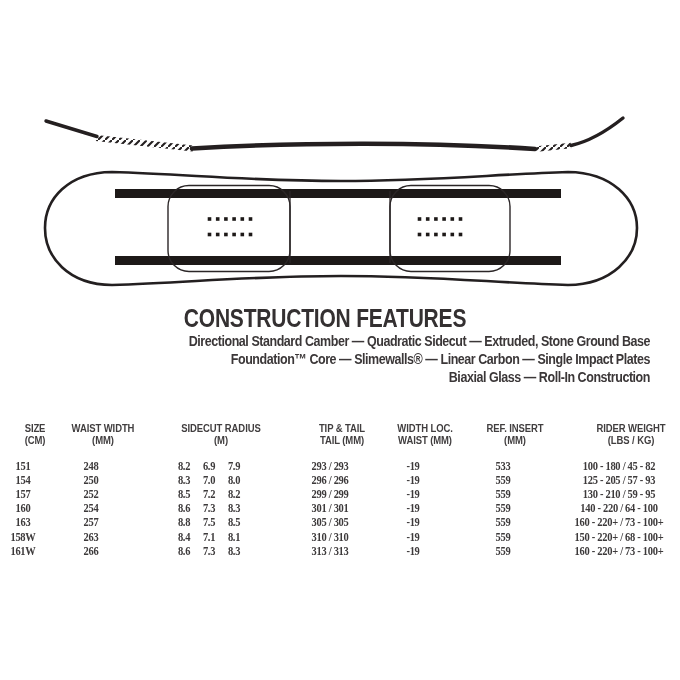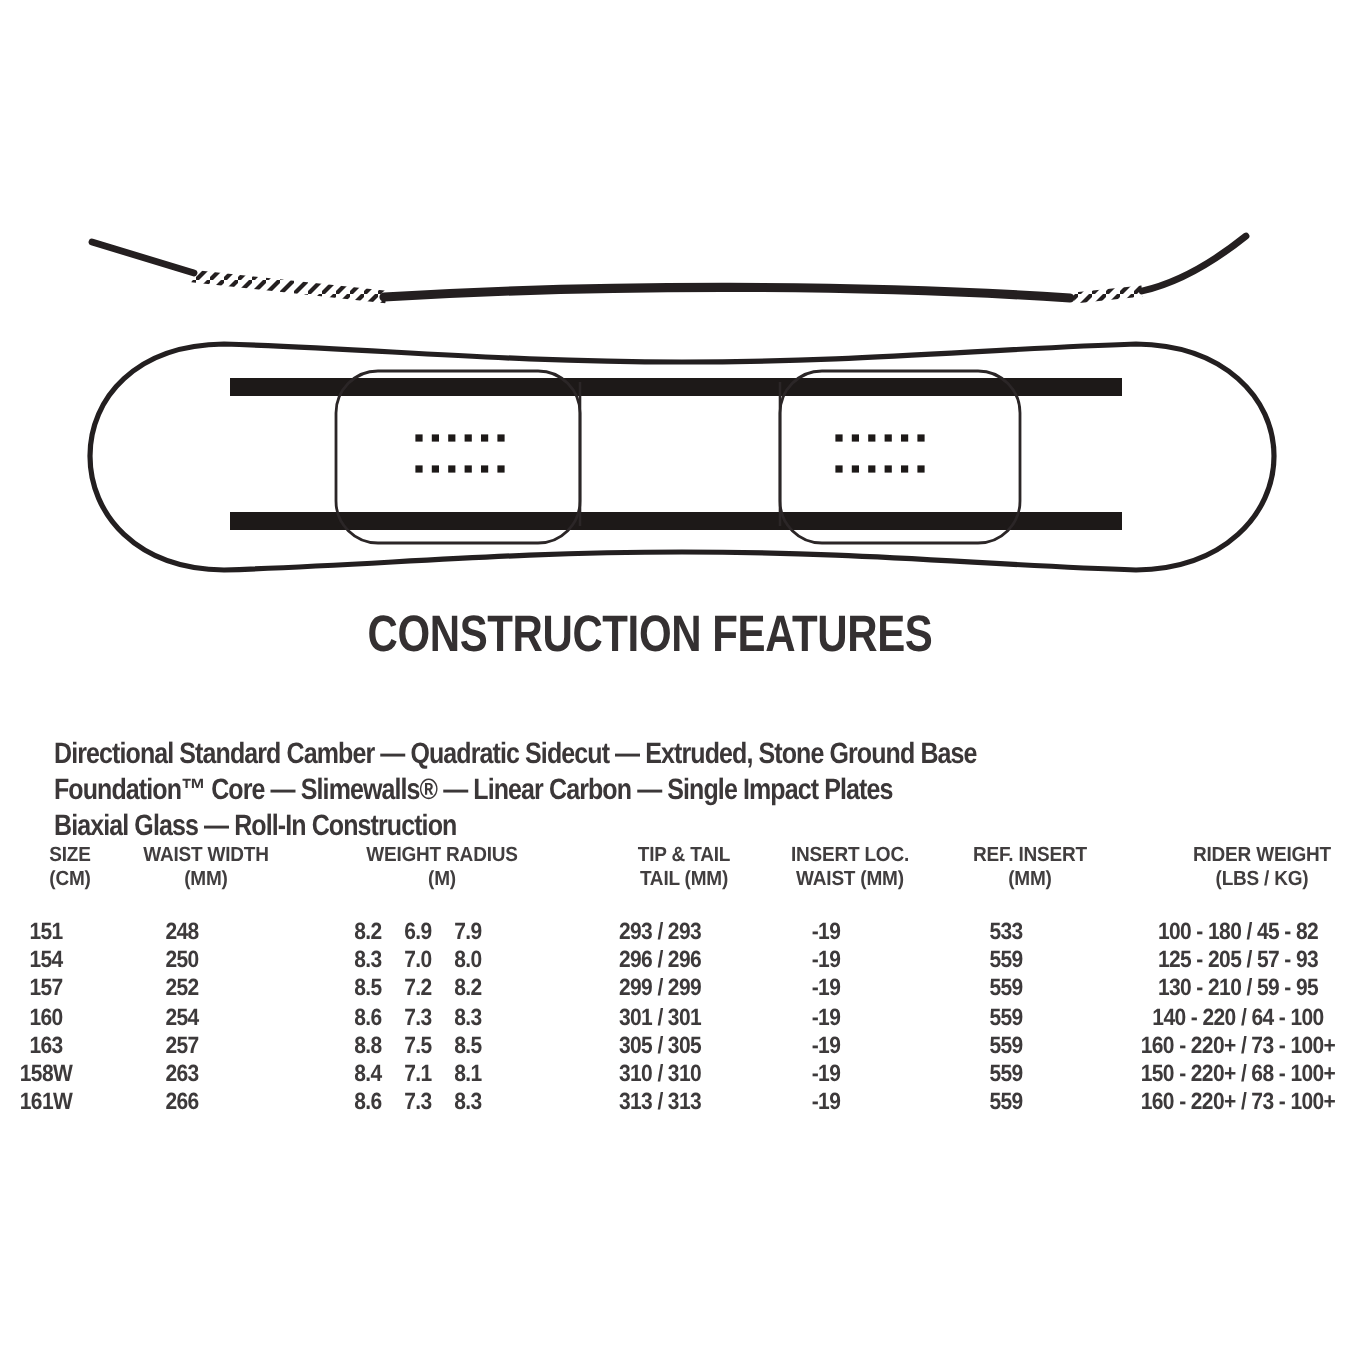--- a/index.html
+++ b/index.html
@@ -10,40 +10,40 @@
   .abs{position:absolute;}
   svg{display:block;}
 
   
   #construction-title{
     left:0; top:306px; width:650px; text-align:center;
     font-size:21px; font-weight:700; color:#343031; letter-spacing:-0.2px;
     transform:scaleY(1.22); transform-origin:center;
     white-space:nowrap;
   }
-  #feature-list{ left:0; top:368px; width:650px; text-align:left;margin-left:27px; }
+  #feature-list{ left:0; top:332px; width:650px; text-align:right; }
   .feature-line{
     height:18px; line-height:18px; font-size:12.5px; font-weight:700;
     color:#3b3738; letter-spacing:-0.45px; transform:scaleY(1.18);
     transform-origin:center; white-space:nowrap;
   }
 
   
   .spec-grid{
     display:grid;
     grid-template-columns:46px 90px 146px 96px 70px 110px 122px;
     width:680px;
   }
   #spec-header{ left:12px; top:422px; }
   .hcell{
     text-align:center; font-size:9.5px; font-weight:700; color:#413e3f;
     line-height:11px; letter-spacing:-0.1px; transform:scaleY(1.08);
     transform-origin:center top; white-space:nowrap;
   }
-  #spec-rows{ left:0; top:459px; }
+  #spec-rows{ left:0; top:459px;font-family:Liberation Serif, serif; }
   .trow{
     display:grid;
     grid-template-columns:46px 90px 146px 96px 70px 110px 122px;
     width:680px; height:14.2px; align-items:center;
   }
   .tc{
     text-align:center; font-size:10.5px; font-weight:700; color:#3d3a3b;
     letter-spacing:-0.3px; transform:scaleY(1.12); transform-origin:center;
     white-space:nowrap;
   }
@@ -117,29 +117,29 @@
 <div class="abs spec-grid" id="spec-header">
   <div class="hcell">
     <div>SIZE</div>
     <div>(CM)</div>
   </div>
   <div class="hcell">
     <div>WAIST WIDTH</div>
     <div>(MM)</div>
   </div>
   <div class="hcell">
-    <div>WEIGHT RADIUS</div>
+    <div>SIDECUT RADIUS</div>
     <div>(M)</div>
   </div>
   <div class="hcell">
     <div>TIP &amp; TAIL</div>
     <div>TAIL (MM)</div>
   </div>
   <div class="hcell">
-    <div>INSERT LOC.</div>
+    <div>WIDTH LOC.</div>
     <div>WAIST (MM)</div>
   </div>
   <div class="hcell">
     <div>REF. INSERT</div>
     <div>(MM)</div>
   </div>
   <div class="hcell">
     <div>RIDER WEIGHT</div>
     <div>(LBS / KG)</div>
   </div>

